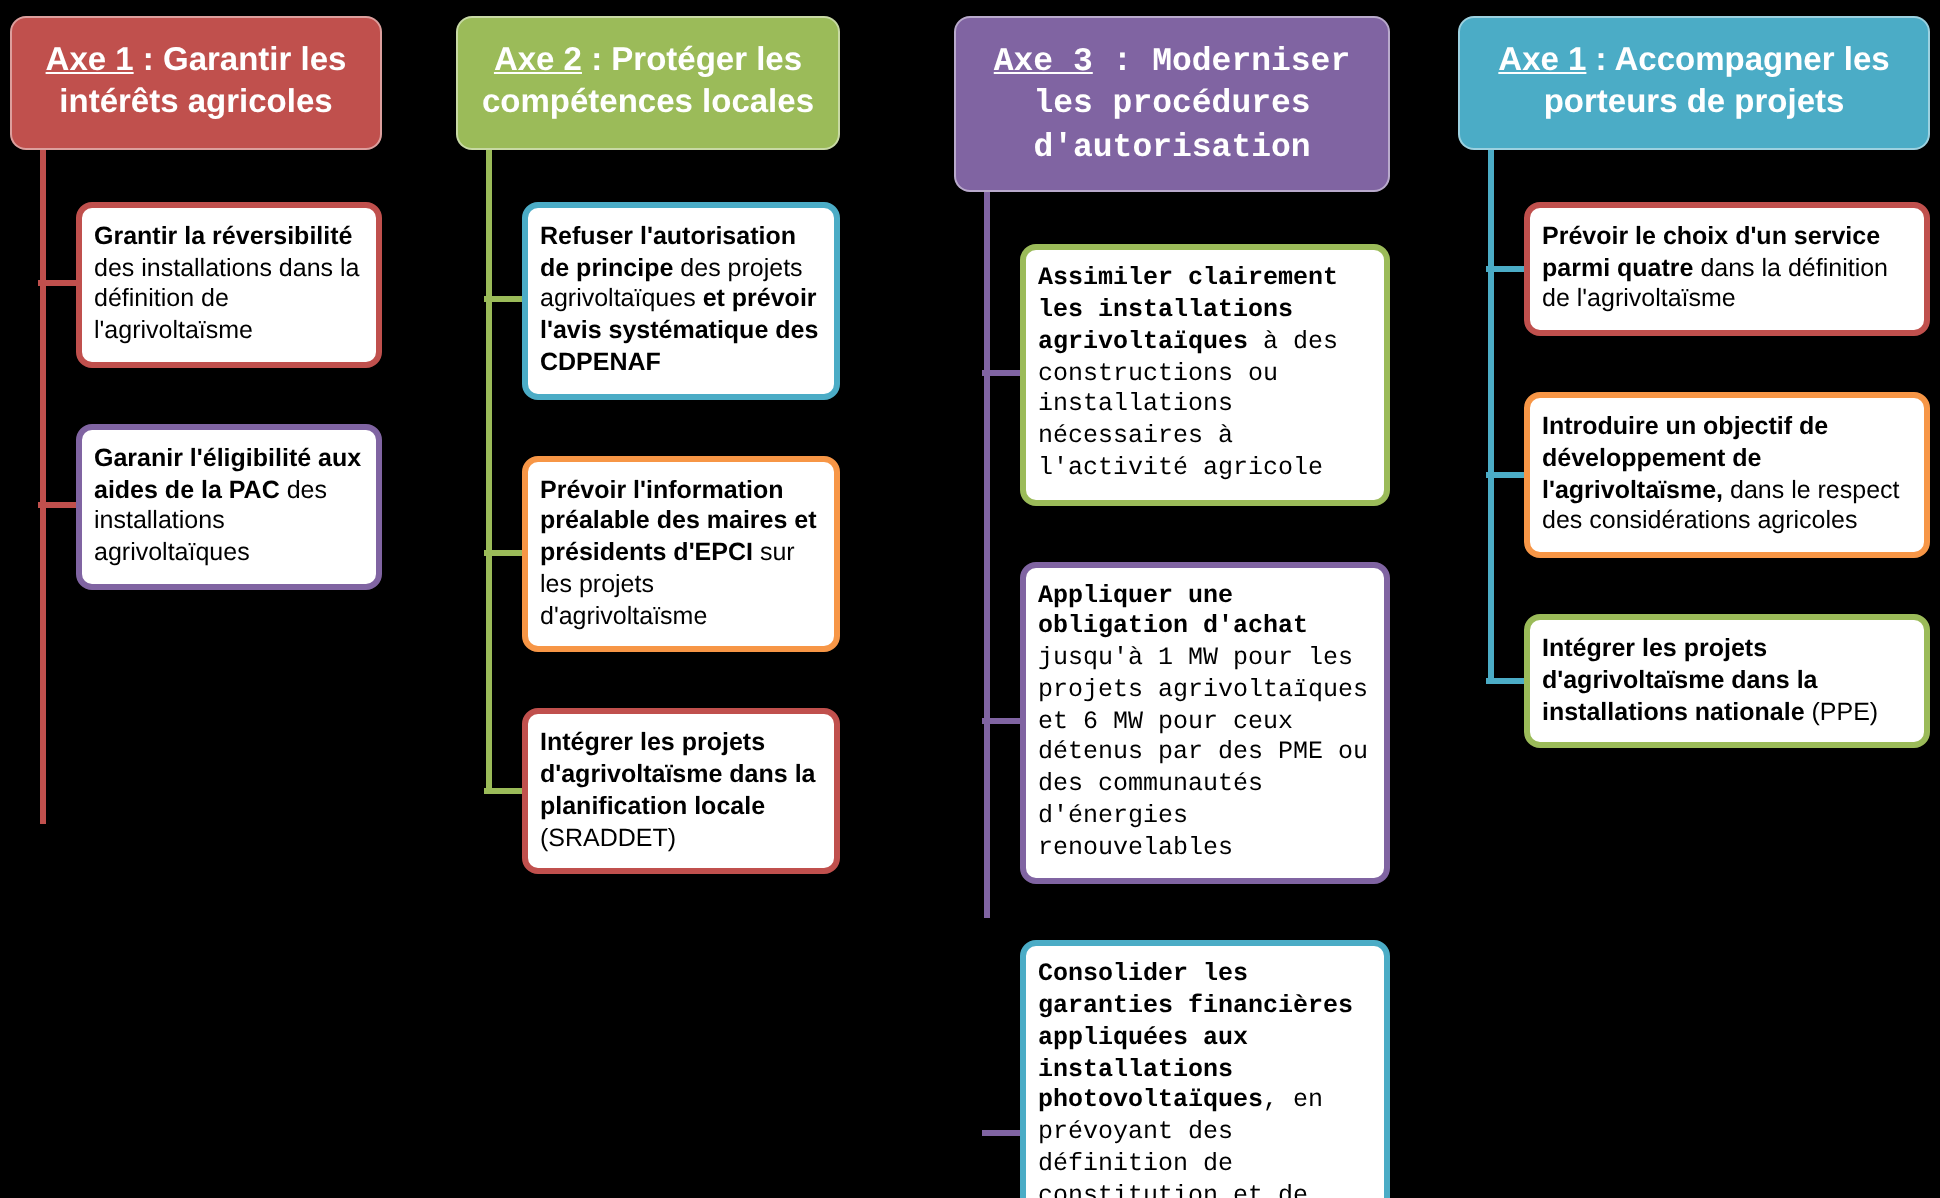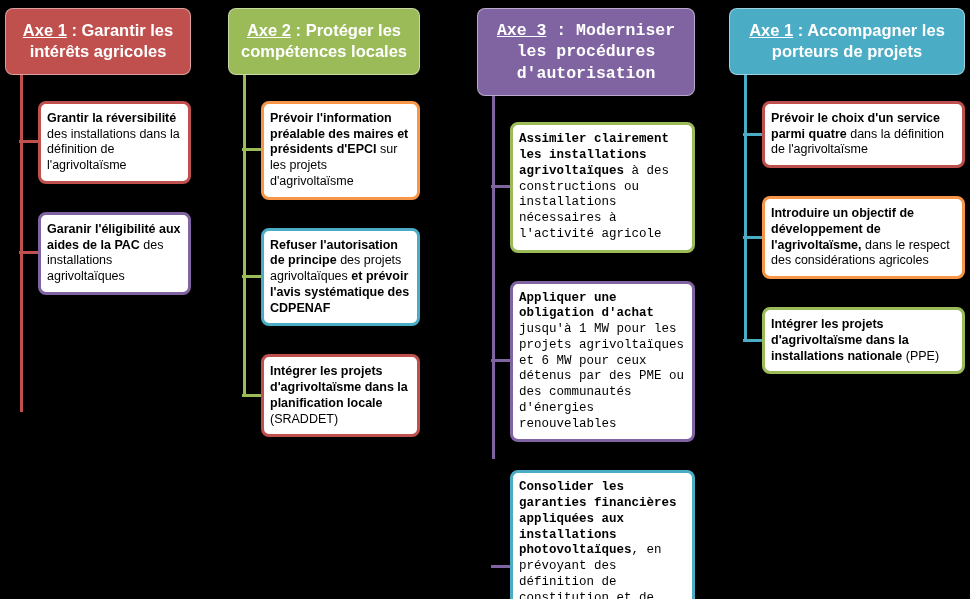--- a/index.html
+++ b/index.html
@@ -95,25 +95,25 @@
 </div>
 
 <div class="column" id="col-1" style="--c: #9BBB59;">
   <div class="header">
     <div>
       <span class="axe">Axe 2</span><span> : Protéger les compétences locales</span>
     </div>
   </div>
   <div class="vline" style="top: 66px; height: 322.5px;"></div>
   <div class="col-body">
+    <div class="node" style="--b: #4BACC6;">
+      <div><strong>Refuser l'autorisation de principe</strong><span> des projets agrivoltaïques </span><strong>et prévoir l'avis systématique des CDPENAF</strong></div>
+    </div>
     <div class="node" style="--b: #F79646;">
       <div><strong>Prévoir l'information préalable des maires et présidents d'EPCI</strong><span> sur les projets d'agrivoltaïsme</span></div>
-    </div>
-    <div class="node" style="--b: #4BACC6;">
-      <div><strong>Refuser l'autorisation de principe</strong><span> des projets agrivoltaïques </span><strong>et prévoir l'avis systématique des CDPENAF</strong></div>
     </div>
     <div class="node" style="--b: #C0504D;">
       <div><strong>Intégrer les projets d'agrivoltaïsme dans la planification locale</strong><span> (SRADDET)</span></div>
     </div>
   </div>
 </div>
 
 <div class="column" id="col-2" style="--c: #8064A2;">
   <div class="header">
     <div>

